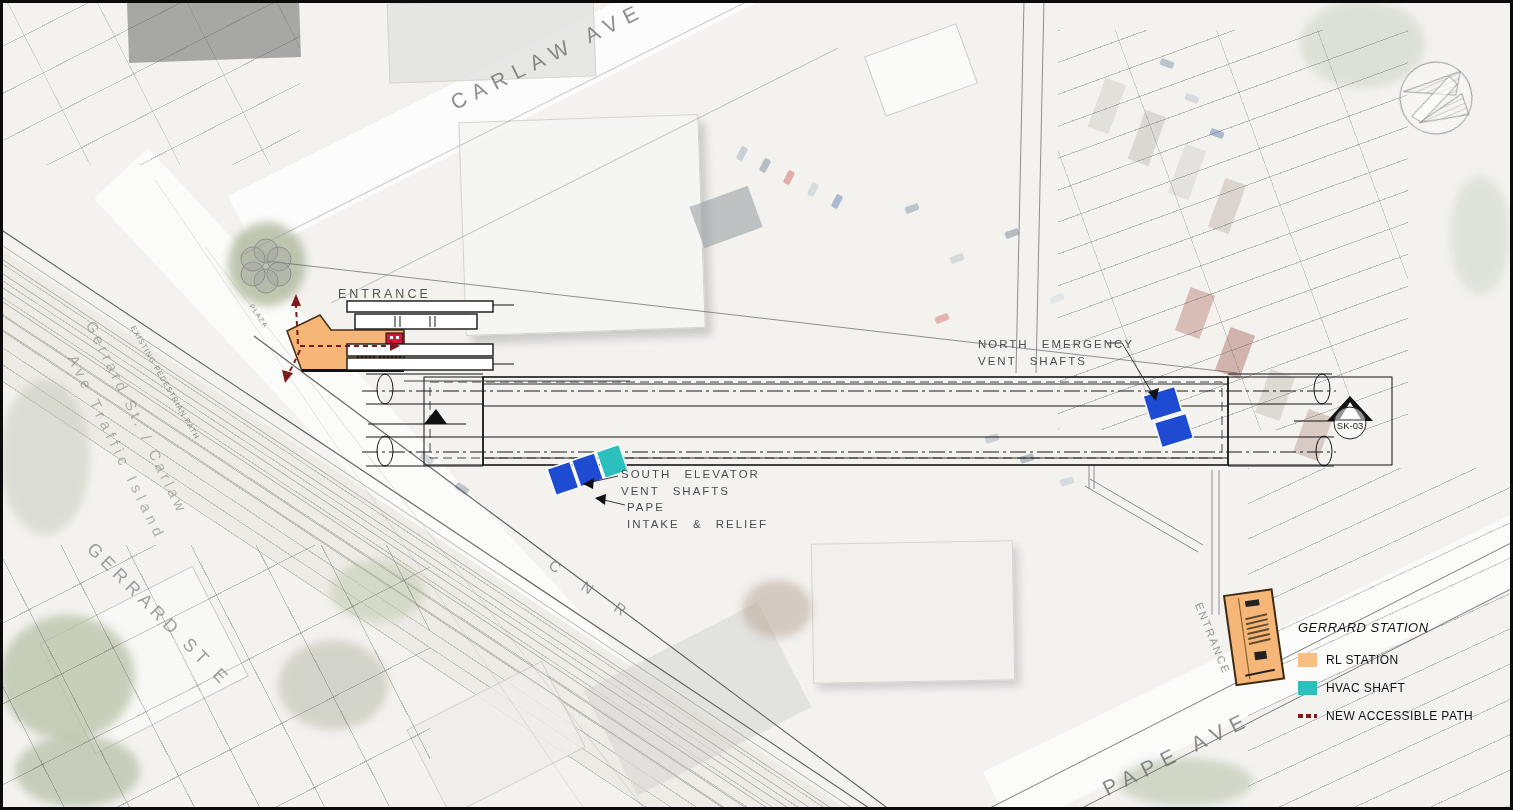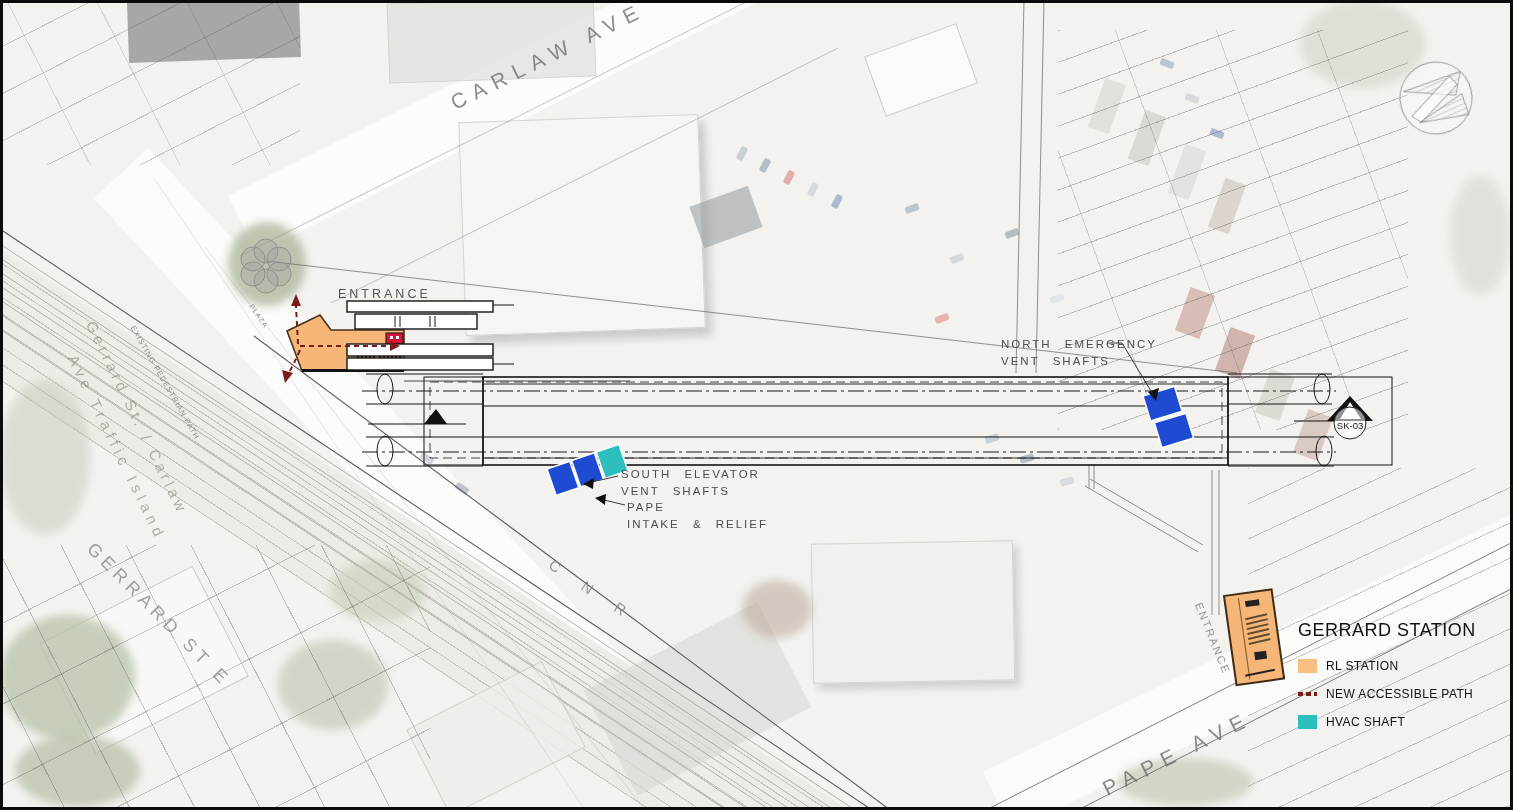--- a/index.html
+++ b/index.html
@@ -12,21 +12,21 @@
   .band{position:absolute;transform-origin:0 0;}
   .car{position:absolute;width:14px;height:7px;border-radius:2px;opacity:.6;}
   .lots{position:absolute;opacity:.8;}
   
   .lbl{position:absolute;white-space:nowrap;transform-origin:0 0;color:#4d4d4d;
        font-size:11.5px;letter-spacing:2px;line-height:17px;z-index:30;}
   .street{color:rgba(108,108,108,.78);font-size:21px;letter-spacing:8px;}
   .faint{color:rgba(128,132,116,.6);}
   
   .legend{position:absolute;left:1298px;top:620px;width:215px;z-index:40;color:#111;}
-  .legend-title{font-size:18px;letter-spacing:.5px;margin-bottom:11px;}
+  .legend-title{font-size:13px;letter-spacing:.5px;margin-bottom:11px;font-style:italic;}
   .legend-row{display:flex;align-items:center;height:28px;}
   .sw{width:19px;height:14px;margin-right:9px;flex:0 0 auto;}
   .sw-rl{background:#F7BF82;}
   .sw-elev{background:#D6173A;}
   .sw-vent{background:#1E4BD2;}
   .sw-hvac{background:#2CBFBD;}
   .sw-path{height:4px;background:repeating-linear-gradient(90deg,#7B1B1B 0 5px,transparent 5px 8px);}
   .legend-label{font-size:12px;letter-spacing:.4px;}
   svg.cad{position:absolute;left:0;top:0;z-index:20;}
 </style>
@@ -298,44 +298,44 @@
   <div class="lbl" style="left:96px;top:540px;transform:rotate(45deg);font-size:18px;letter-spacing:5px;color:rgba(118,118,118,.68);">GERRARD ST E</div>
   <div class="lbl" style="left:555px;top:556px;transform:rotate(33deg);font-size:15px;letter-spacing:12px;color:rgba(128,128,128,.8);">C N R</div>
   <div class="lbl faint" style="left:98px;top:318px;transform:rotate(64deg);font-size:15px;letter-spacing:4px;">Gerrard St. / Carlaw</div>
   <div class="lbl faint" style="left:80px;top:352px;transform:rotate(64deg);font-size:15px;letter-spacing:5px;">Ave Traffic Island</div>
   <div class="lbl" style="left:140px;top:322px;transform:rotate(60deg);font-size:7.5px;letter-spacing:1px;color:rgba(110,110,110,.75);">EXISTING PEDESTRIAN PATH</div>
   <div class="lbl" style="left:258px;top:300px;transform:rotate(55deg);font-size:7px;letter-spacing:1px;color:#8a8a8a;">PLAZA</div>
 
   <div class="lbl" style="left:338px;top:286px;font-size:12.5px;letter-spacing:3px;color:#555;">ENTRANCE</div>
   <div class="lbl" style="left:1206px;top:600px;transform:rotate(68deg);font-size:11px;letter-spacing:2px;color:#969696;">ENTRANCE</div>
 
-  <div class="lbl" style="left:1001px;top:336px;word-spacing:8px;">
+  <div class="lbl" style="left:978px;top:336px;word-spacing:8px;">
     <div>NORTH EMERGENCY</div>
     <div>VENT SHAFTS</div>
   </div>
   <div class="lbl" style="left:621px;top:466px;word-spacing:8px;">
     <div>SOUTH ELEVATOR</div>
     <div>VENT SHAFTS</div>
   </div>
   <div class="lbl" style="left:627px;top:499px;word-spacing:8px;">
     <div>PAPE</div>
     <div>INTAKE &amp; RELIEF</div>
   </div>
   <div class="lbl" style="left:1332px;top:417px;width:36px;text-align:center;font-size:9.5px;letter-spacing:0;color:#222;">SK-03</div>
 
   <div class="legend">
     <div class="legend-title">GERRARD STATION</div>
     <div class="legend-row">
       <span class="sw sw-rl"></span>
       <span class="legend-label">RL STATION</span>
     </div>
     <div class="legend-row">
+      <span class="sw sw-hvac"></span>
+      <span class="legend-label">HVAC SHAFT</span>
+    </div>
+    <div class="legend-row">
       <span class="sw sw-path"></span>
       <span class="legend-label">NEW ACCESSIBLE PATH</span>
     </div>
-    <div class="legend-row">
-      <span class="sw sw-hvac"></span>
-      <span class="legend-label">HVAC SHAFT</span>
-    </div>
   </div>
 
   <div class="frame"></div>
 </div>
 
 </body></html>

